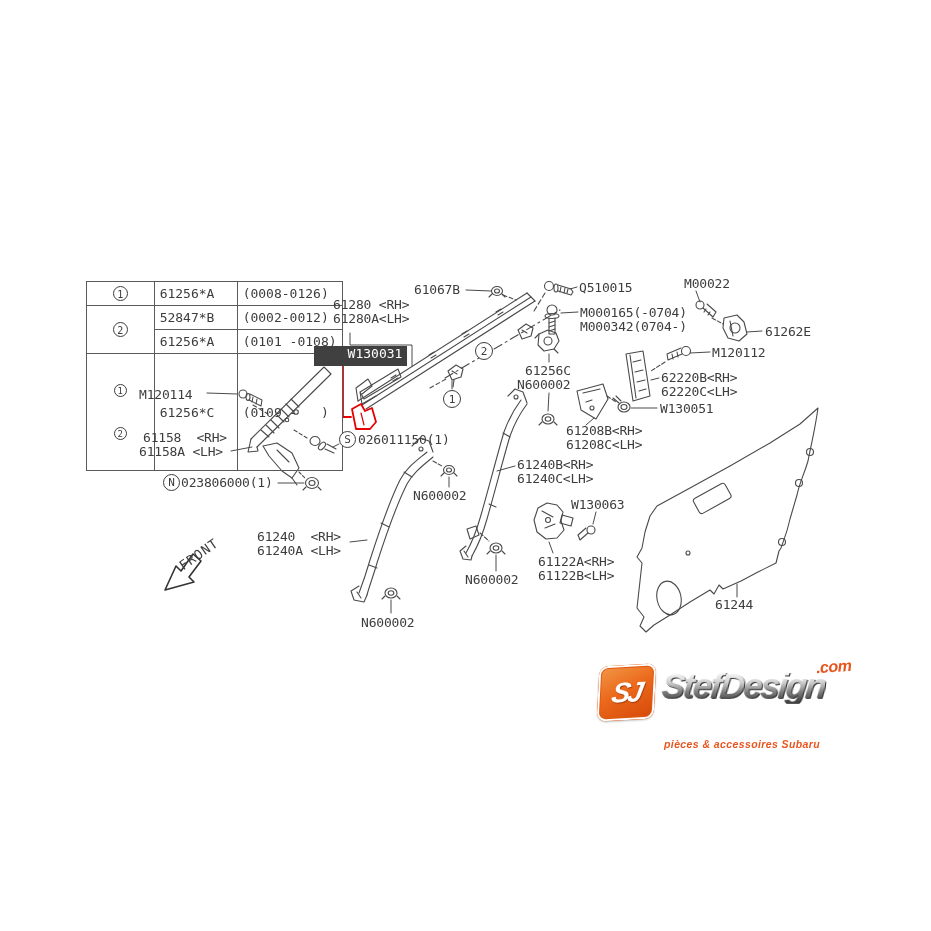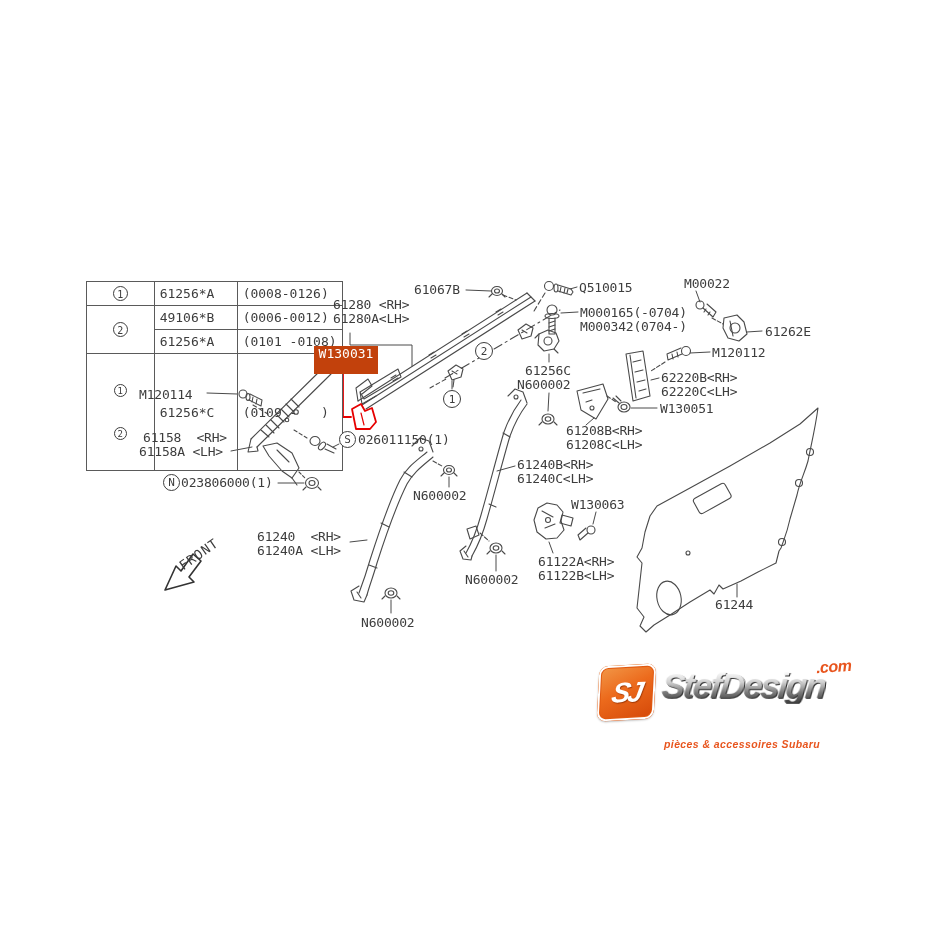--- a/index.html
+++ b/index.html
@@ -1,22 +1,22 @@
 <!DOCTYPE html>
 <html><head>
 <meta charset="utf-8">
 <style>
   html,body{margin:0;padding:0;background:#fff;}
   .stage{position:relative;width:931px;height:931px;background:#fff;overflow:hidden;
          font-family:"DejaVu Sans Mono",monospace;}
   svg.art{position:absolute;left:0;top:0;}
   .lbl{position:absolute;font:13px/14px "DejaVu Sans Mono",monospace;color:#3d3d3d;
        white-space:pre;letter-spacing:-0.2px;}
-  .hl-box{position:absolute;left:314px;top:346px;width:64px;height:28px;background:#c2410c;
-          color:#fff;font:13px/16px "DejaVu Sans Mono",monospace;text-align:center;}
+  .hl-box{position:absolute;left:314px;top:346px;width:64px;height:20px;background:#404040;
+          color:#fff;font:13px/16px "DejaVu Sans Mono",monospace;text-align:center;padding-left:29px;}
   .circ{position:absolute;width:18px;height:18px;border:1.3px solid #3d3d3d;border-radius:50%;
         font:11px/18px "DejaVu Sans Mono",monospace;text-align:center;color:#3d3d3d;background:#fff;box-sizing:border-box;}
   
   .app-table{position:absolute;left:86px;top:281px;border-collapse:collapse;table-layout:fixed;}
   .app-table td{border:1px solid #5a5a5a;font:13px "DejaVu Sans Mono",monospace;color:#3d3d3d;
                 padding:0 5px;white-space:pre;vertical-align:middle;}
   .app-table td.mk{width:26px;text-align:center;padding:0 2px;}
   .app-table td.pn{width:72px;}
   .app-table td.rg{width:92px;}
   .r-std{height:24px;}
@@ -247,22 +247,22 @@
 
   <table class="app-table">
     <tbody>
         <tr class="r-std">
       <td class="mk"><span class="badge-c">1</span></td>
       <td class="pn">61256*A</td>
       <td class="rg">(0008-0126)</td>
     </tr>
     <tr class="r-std">
       <td class="mk" rowspan="2"><span class="badge-c">2</span></td>
-      <td class="pn">49106*B</td>
-      <td class="rg">(0006-0012)</td>
+      <td class="pn">52847*B</td>
+      <td class="rg">(0002-0012)</td>
     </tr>
     <tr class="r-std">
       <td class="pn">61256*A</td>
       <td class="rg">(0101 -0108)</td>
     </tr>
     <tr class="r-last">
       <td class="mk">
         <span class="badge-sm">1</span>
         <span class="badge-sm">2</span>
       </td>

